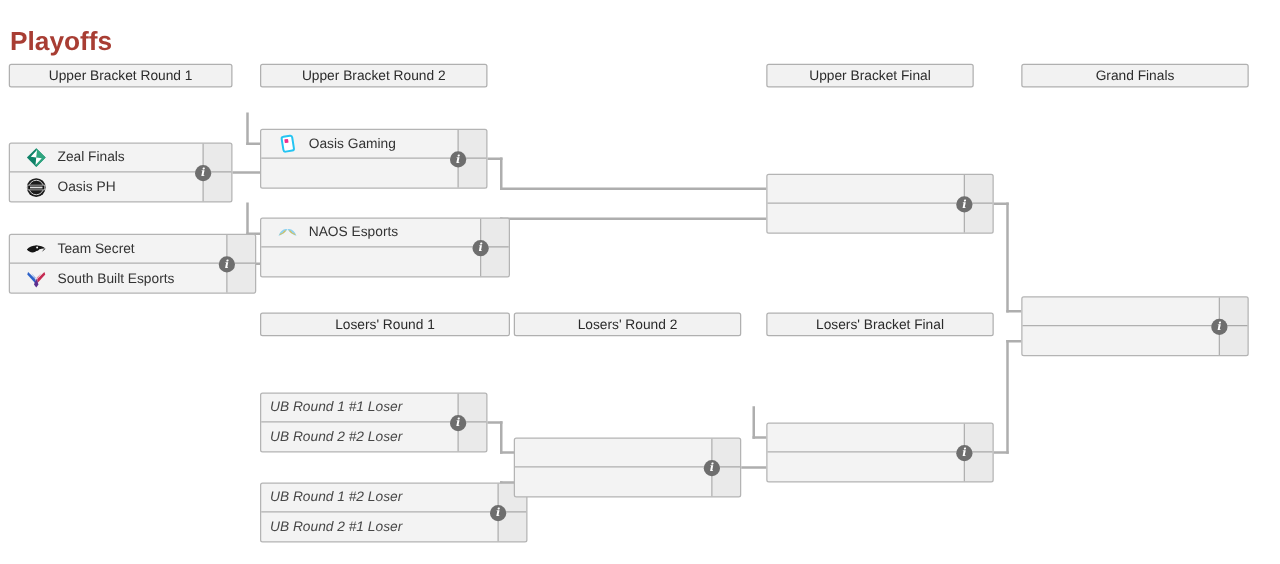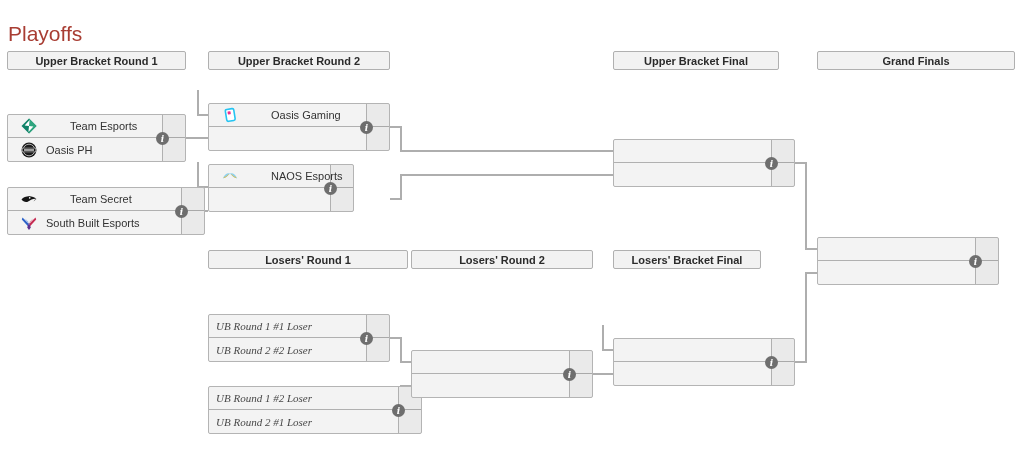--- a/index.html
+++ b/index.html
@@ -1,49 +1,49 @@
 <!DOCTYPE html>
 <html><head>
 <meta charset="utf-8">
 <style>
   html,body{margin:0;padding:0;background:#fff;}
   #screen{position:relative;width:1024px;height:451px;background:#fff;overflow:hidden;
           font-family:"Liberation Sans",sans-serif;}
-  .title{position:absolute;left:8px;top:5px;font-size:21px;font-weight:400;color:#a83d33;}
+  .title{position:absolute;left:8px;top:5px;font-size:21px;font-weight:700;color:#a83d33;}
   .hdr{position:absolute;height:19px;background:#f2f2f2;border:1px solid #b0b0b0;border-radius:2px;
        box-sizing:border-box;display:flex;align-items:center;justify-content:center;
-       font-size:11px;color:#2b2b2b;font-weight:bold;}
+       font-size:11px;color:#2b2b2b;}
   .match{position:absolute;height:48px;background:#f3f3f3;border:1px solid #b4b4b4;border-radius:2px;
          box-sizing:border-box;z-index:2;}
   .slot{height:23px;display:flex;align-items:center;box-sizing:border-box;}
-  .slot.t{border-bottom:1px solid #b0b0b0;gap:24px;}
+  .slot.t{border-bottom:1px solid #b0b0b0;}
   .scorecol{position:absolute;top:0;right:0;bottom:0;width:22px;border-left:1px solid #b0b0b0;
             background:rgba(0,0,0,0.035);z-index:1;}
   .info{position:absolute;right:16px;top:17px;width:13px;height:13px;border-radius:50%;
         background:#6e6e6e;color:#fff;display:flex;align-items:center;justify-content:center;
         font:italic bold 9px "DejaVu Serif",serif;z-index:4;cursor:pointer;}
   .logo{width:16px;height:16px;margin:0 9px 0 13px;flex:0 0 auto;}
   .tname{font-size:11px;color:#333;white-space:nowrap;}
-  .ph .tname{font-style:italic;color:#474747;margin-left:7px;font-family:Liberation Serif, serif;}
+  .ph .tname{font-style:italic;color:#474747;margin-left:7px;}
   .line{position:absolute;background:#aeaeae;z-index:0;}
 </style>
 </head>
 <body>
 
 <div id="screen">
 
   <h2 class="title">Playoffs</h2>
 
   <div class="hdr" style="left:7px;top:51px;width:179px">Upper Bracket Round 1</div>
   <div class="hdr" style="left:208px;top:51px;width:182px">Upper Bracket Round 2</div>
   <div class="hdr" style="left:613px;top:51px;width:166px">Upper Bracket Final</div>
-  <div class="hdr" style="left:817px;top:51px;width:198px">Grand Finals</div>
+  <div class="hdr" style="left:817px;top:51px;width:182px">Grand Finals</div>
   <div class="hdr" style="left:208px;top:250px;width:200px">Losers' Round 1</div>
   <div class="hdr" style="left:411px;top:250px;width:182px">Losers' Round 2</div>
-  <div class="hdr" style="left:613px;top:250px;width:148px">Losers' Bracket Final</div>
+  <div class="hdr" style="left:613px;top:250px;width:182px">Losers' Bracket Final</div>
 
   <div class="line" style="left:186px;top:137px;width:22px;height:2px"></div>
   <div class="line" style="left:186px;top:210px;width:22px;height:2px"></div>
   <div class="line" style="left:197px;top:90px;width:2px;height:26px"></div>
   <div class="line" style="left:197px;top:114px;width:11px;height:2px"></div>
   <div class="line" style="left:197px;top:162px;width:2px;height:26px"></div>
   <div class="line" style="left:197px;top:186px;width:11px;height:2px"></div>
   <div class="line" style="left:390px;top:126px;width:12px;height:2px"></div>
   <div class="line" style="left:400px;top:126px;width:2px;height:26px"></div>
   <div class="line" style="left:400px;top:150px;width:213px;height:2px"></div>
@@ -68,21 +68,21 @@
 
   <div class="match" style="left:7px;top:114px;width:179px">
     <div class="slot t">
       <span class="logo">
         <svg viewBox="0 0 16 16" width="16" height="16">
             <polygon points="8,0.5 15.5,8 8,15.5 0.5,8" fill="#0f8268"></polygon>
             <path d="M8,0.5 L15.5,8 L8,15.5 Z" fill="#2fa57f"></path>
             <path d="M8.6,2 L3.6,7.4 L8,8 L12.4,8.6 L7.4,14 L8,8 Z" fill="#fff"></path>
           </svg>
       </span>
-      <span class="tname">Team Esports</span>
+      <span class="tname">Zeal Finals</span>
     </div>
     <div class="slot">
       <span class="logo">
         <svg viewBox="0 0 16 16" width="16" height="16">
             <circle cx="8" cy="8" r="7.5" fill="#1c1c1c"></circle>
             <circle cx="8" cy="8" r="5.8" fill="none" stroke="#cfcfcf" stroke-width="0.8"></circle>
             <rect x="1.2" y="6.1" width="13.6" height="3.8" fill="#101010" stroke="#cfcfcf" stroke-width="0.6"></rect>
             <rect x="3" y="7.3" width="10" height="1.4" fill="#dddddd"></rect>
           </svg>
       </span>
@@ -130,21 +130,21 @@
             </g>
           </svg>
       </span>
       <span class="tname">Oasis Gaming</span>
     </div>
     <div class="slot"></div>
     <div class="scorecol"></div>
     <span class="info">i</span>
   </div>
 
-  <div class="match" style="left:208px;top:164px;width:146px">
+  <div class="match" style="left:208px;top:174px;width:200px">
     <div class="slot t">
       <span class="logo">
         <svg viewBox="0 0 16 16" width="16" height="16">
             <path d="M0.8,10.5 C2.5,6.2 5.8,4.4 8,5.6 C6.5,7.2 4.8,9.8 0.8,10.5 Z" fill="#8ed2f0"></path>
             <path d="M15.2,10.5 C13.5,6.2 10.2,4.4 8,5.6 C9.5,7.2 11.2,9.8 15.2,10.5 Z" fill="#8ed2f0"></path>
             <path d="M1.8,9.6 C3.8,9.1 5.4,8 6.4,6.4" stroke="#e4bd49" stroke-width="1" fill="none"></path>
             <path d="M14.2,9.6 C12.2,9.1 10.6,8 9.6,6.4" stroke="#e4bd49" stroke-width="1" fill="none"></path>
           </svg>
       </span>
       <span class="tname">NAOS Esports</span>

